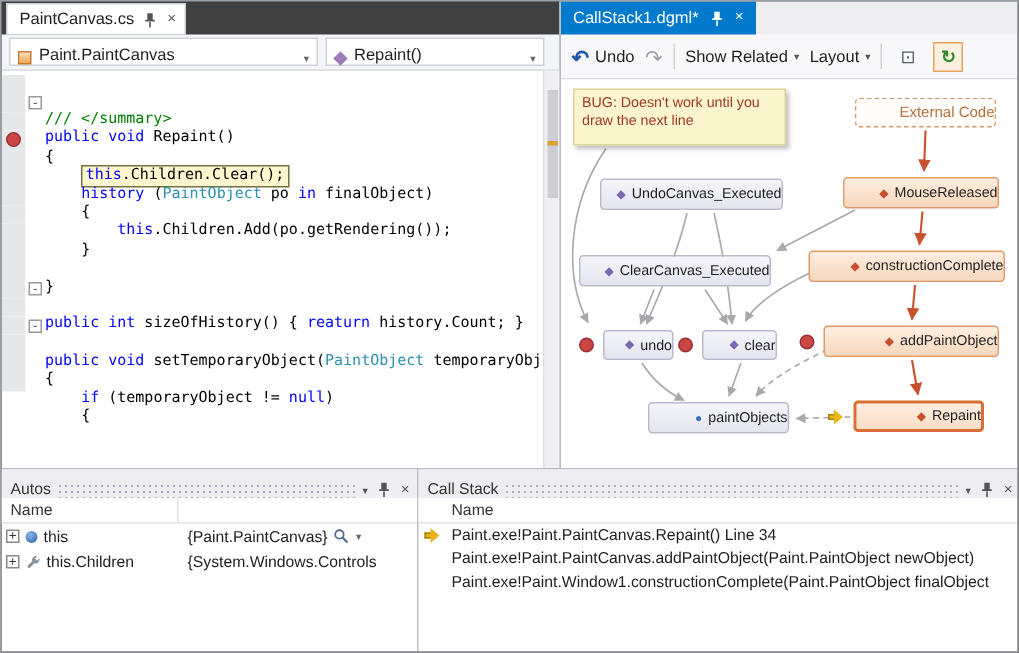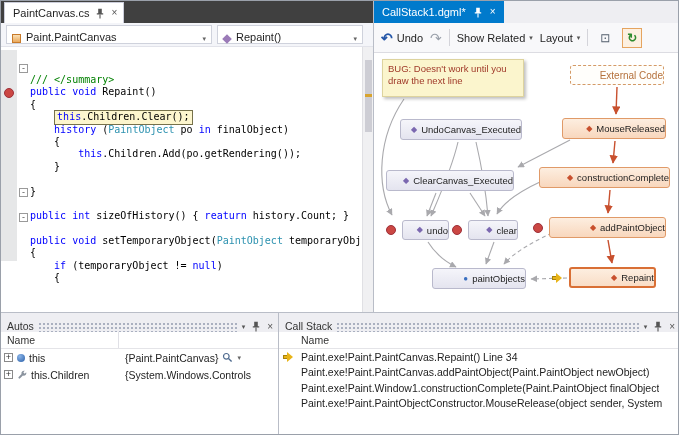--- a/index.html
+++ b/index.html
@@ -416,20 +416,16 @@
           <span class="stext">Paint.exe!Paint.PaintCanvas.Repaint() Line 34</span>
         </div>
         <div class="srow">
           <div class="sicon"></div>
           <span class="stext">Paint.exe!Paint.PaintCanvas.addPaintObject(Paint.PaintObject newObject)</span>
         </div>
         <div class="srow">
           <div class="sicon"></div>
           <span class="stext">Paint.exe!Paint.Window1.constructionComplete(Paint.PaintObject finalObject</span>
         </div>
-        <div class="srow">
-          <div class="sicon"></div>
-          <span class="stext">Paint.exe!Paint.PaintObjectConstructor.MouseRelease(object sender, System</span>
-        </div>
       </div>
   </section>
 
 </div>
 
 </body></html>

